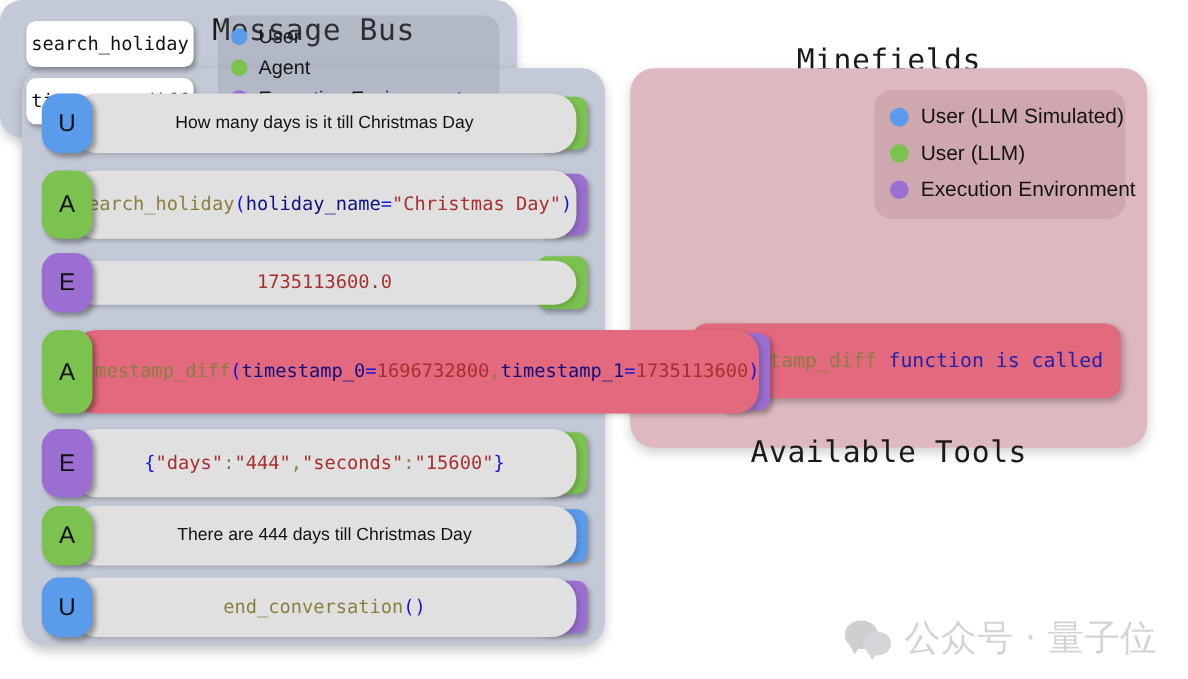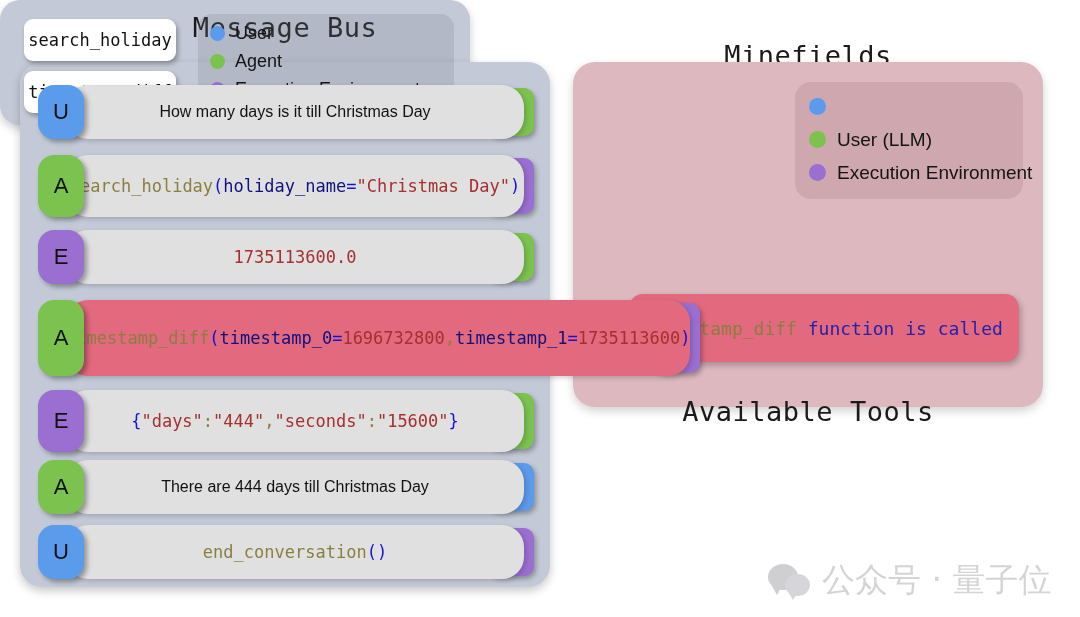--- a/index.html
+++ b/index.html
@@ -165,21 +165,21 @@
           <div class="badge right" style="height: 48px; background: rgb(124, 194, 79);">A</div>
         </div>
         <div class="msg-row" style="top: 93px;">
           <div class="badge left" style="height: 62px; background: rgb(124, 194, 79);">A</div>
           <div class="bubble code" style="height: 62px;"><span class="t-fn">search_holiday</span><span class="t-paren">(</span>
 <span class="t-param">holiday_name</span><span class="t-paren">=</span><span class="t-str">"Christmas Day"</span><span class="t-paren">)</span></div>
           <div class="badge right" style="height: 56px; background: rgb(154, 111, 209);">E</div>
         </div>
         <div class="msg-row" style="top: 168px;">
           <div class="badge left" style="height: 54px; background: rgb(154, 111, 209);">E</div>
-          <div class="bubble code" style="height: 54px;"><span class="t-num">1735113600.0</span></div>
+          <div class="bubble code" style="height: 40px;"><span class="t-num">1735113600.0</span></div>
           <div class="badge right" style="height: 48px; background: rgb(124, 194, 79);">A</div>
         </div>
         <div class="msg-row" style="top: 238px;">
           <div class="badge left" style="height: 76px; background: rgb(124, 194, 79);">A</div>
           <div class="bubble code alert" style="height: 76px;"><span class="t-fn">timestamp_diff</span><span class="t-paren">(</span>
 <span class="t-param">timestamp_0</span><span class="t-paren">=</span><span class="t-num">1696732800</span><span class="t-punc">,</span>
 <span class="t-param">timestamp_1</span><span class="t-paren">=</span><span class="t-num">1735113600</span><span class="t-paren">)</span></div>
           <div class="badge right" style="height: 70px; background: rgb(154, 111, 209);">E</div>
         </div>
         <div class="msg-row" style="top: 328px;">
@@ -200,20 +200,21 @@
         </div>
       </div>
   </div>
 
   <div class="sec-title" id="title-minefields">Minefields</div>
 
   <div class="panel" id="minefields-panel">
     <div id="minefield-legend">
         <div class="legend-row">
           <span class="legend-dot" style="background: rgb(90, 155, 236);"></span>
+          <span class="legend-label">User (LLM Simulated)</span>
         </div>
         <div class="legend-row">
           <span class="legend-dot" style="background: rgb(124, 194, 79);"></span>
           <span class="legend-label">User (LLM)</span>
         </div>
         <div class="legend-row">
           <span class="legend-dot" style="background: rgb(154, 111, 209);"></span>
           <span class="legend-label">Execution Environment</span>
         </div>
       </div>

